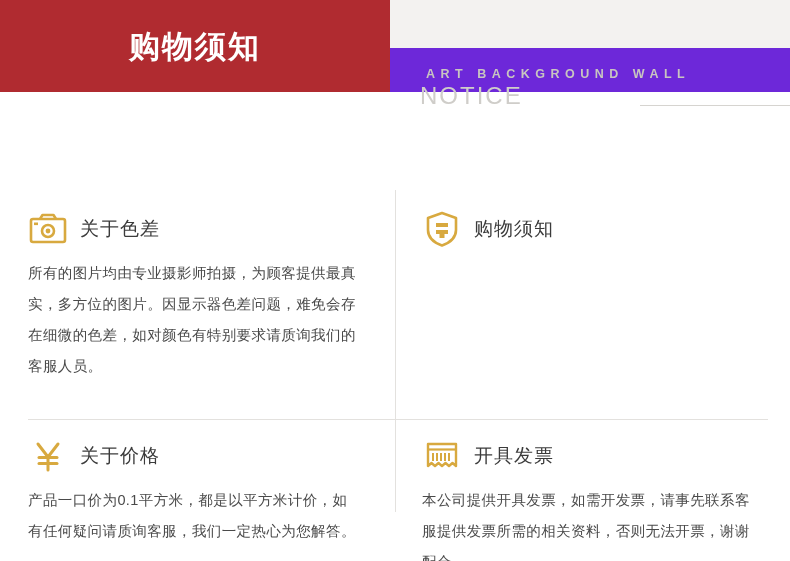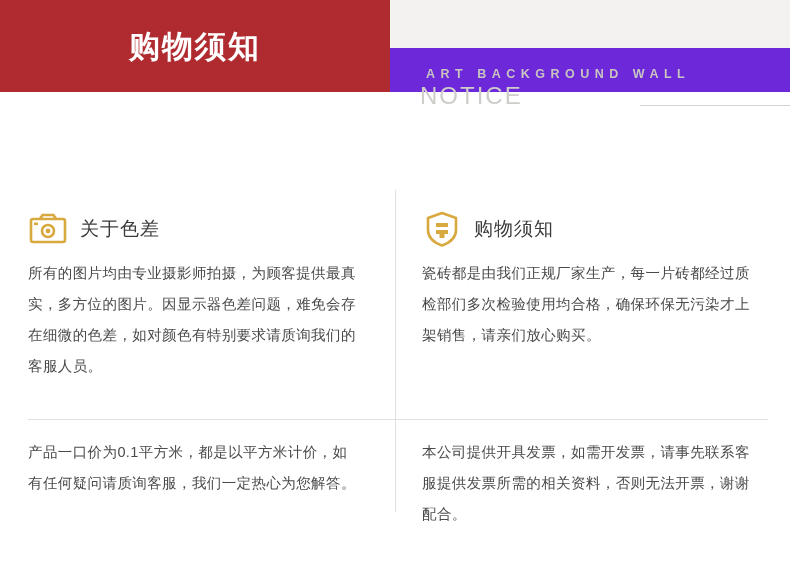--- a/index.html
+++ b/index.html
@@ -184,25 +184,49 @@
         <span class="cell-icon">
           <svg width="40" height="40" viewBox="0 0 40 40">
             <path d="M20 4 L34 9 V21 C34 29 27 34 20 36.5 C13 34 6 29 6 21 V9 Z" fill="none" stroke="#d8a93f" stroke-width="2.6" stroke-linejoin="round"></path>
             <rect x="14" y="14" width="12" height="4" fill="#d8a93f"></rect>
             <rect x="14" y="21" width="12" height="4" fill="#d8a93f"></rect>
             <rect x="17.5" y="25" width="5" height="4" fill="#d8a93f"></rect>
           </svg>
         </span>
         <span class="cell-title">购物须知</span>
       </div>
-      <div class="cell-body">瓷砖都是由我们正规厂家生产，每一片砖都经过质检部们多次检验使用均合格，确保环保无污染才上架销售，请亲们放心购买。</div>
     </div>
 
     <div class="cell cell-3">
+      <div class="cell-head">
+        <span class="cell-icon">
+          <svg width="40" height="40" viewBox="0 0 40 40">
+            <path d="M10 8 L20 21 L30 8" fill="none" stroke="#d8a93f" stroke-width="3" stroke-linecap="round"></path>
+            <line x1="11" y1="21.5" x2="29" y2="21.5" stroke="#d8a93f" stroke-width="3" stroke-linecap="round"></line>
+            <line x1="11" y1="27.5" x2="29" y2="27.5" stroke="#d8a93f" stroke-width="3" stroke-linecap="round"></line>
+            <line x1="20" y1="20" x2="20" y2="34" stroke="#d8a93f" stroke-width="3" stroke-linecap="round"></line>
+          </svg>
+        </span>
+        <span class="cell-title">关于价格</span>
+      </div>
       <div class="cell-body">产品一口价为0.1平方米，都是以平方米计价，如有任何疑问请质询客服，我们一定热心为您解答。</div>
     </div>
 
     <div class="cell cell-4">
+      <div class="cell-head">
+        <span class="cell-icon">
+          <svg width="40" height="40" viewBox="0 0 40 40">
+            <path d="M6 8 H34 V30 L30.5 27 L27 30 L23.5 27 L20 30 L16.5 27 L13 30 L9.5 27 L6 30 Z" fill="none" stroke="#d8a93f" stroke-width="2.4" stroke-linejoin="round"></path>
+            <line x1="6" y1="13.5" x2="34" y2="13.5" stroke="#d8a93f" stroke-width="2.2"></line>
+            <line x1="11" y1="17" x2="11" y2="25" stroke="#d8a93f" stroke-width="2"></line>
+            <line x1="15" y1="17" x2="15" y2="25" stroke="#d8a93f" stroke-width="2"></line>
+            <line x1="19" y1="17" x2="19" y2="25" stroke="#d8a93f" stroke-width="2"></line>
+            <line x1="23" y1="17" x2="23" y2="25" stroke="#d8a93f" stroke-width="2"></line>
+            <line x1="27" y1="17" x2="27" y2="25" stroke="#d8a93f" stroke-width="2"></line>
+          </svg>
+        </span>
+        <span class="cell-title">开具发票</span>
+      </div>
       <div class="cell-body">本公司提供开具发票，如需开发票，请事先联系客服提供发票所需的相关资料，否则无法开票，谢谢配合。</div>
     </div>
 
   </div>
 </div>
 
 </body></html>

